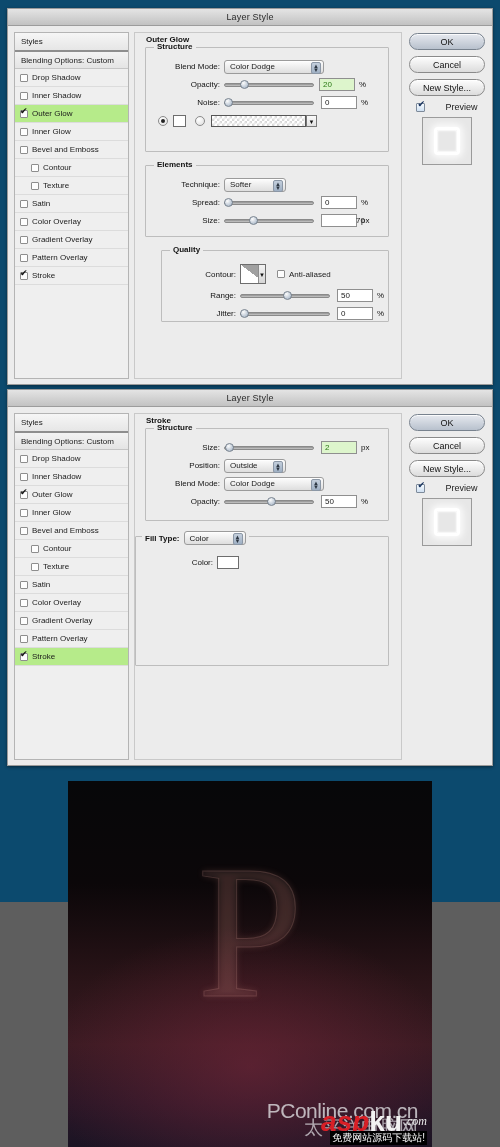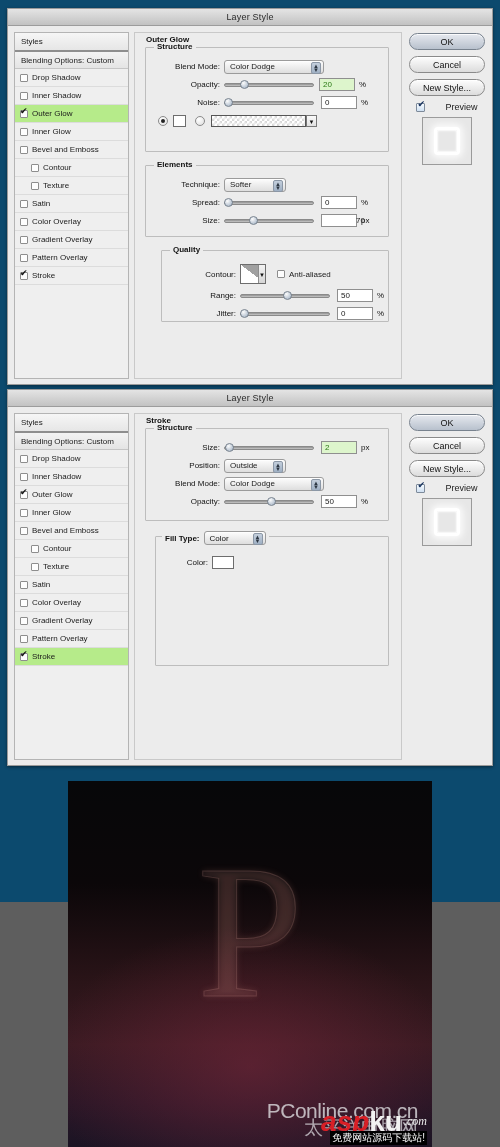--- a/index.html
+++ b/index.html
@@ -464,21 +464,21 @@
             <div class="lab" style="width:78px;">Opacity:</div>
             <div class="slider" style="width:90px;">
               <div class="track"></div>
               <div class="knob" style="left:48%;"></div>
             </div>
             <div class="num" style="width:36px; margin-left:7px;">50</div>
             <div class="unit">%</div>
           </div>
         </div>
 
-        <div class="gbox" style="left:20px; top:122px; right:12px; height:130px;">
+        <div class="gbox" style="left:0; top:122px; right:12px; height:130px;padding-left:25px;">
           <div class="glabel" style="left:6px; display:flex; align-items:center; gap:4px;">
             <span>Fill Type:</span>
             <span class="pop" style="width:62px; font-weight:normal;">
               <span>Color</span>
               <span class="arrows">
                   <span>▲</span>
                   <span>▼</span>
                 </span>
             </span>
           </div>

